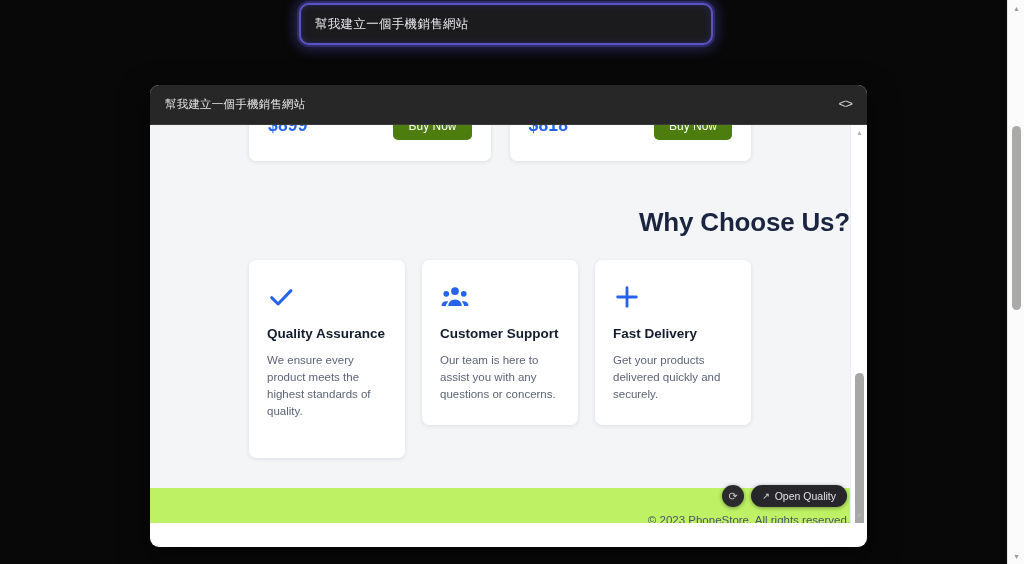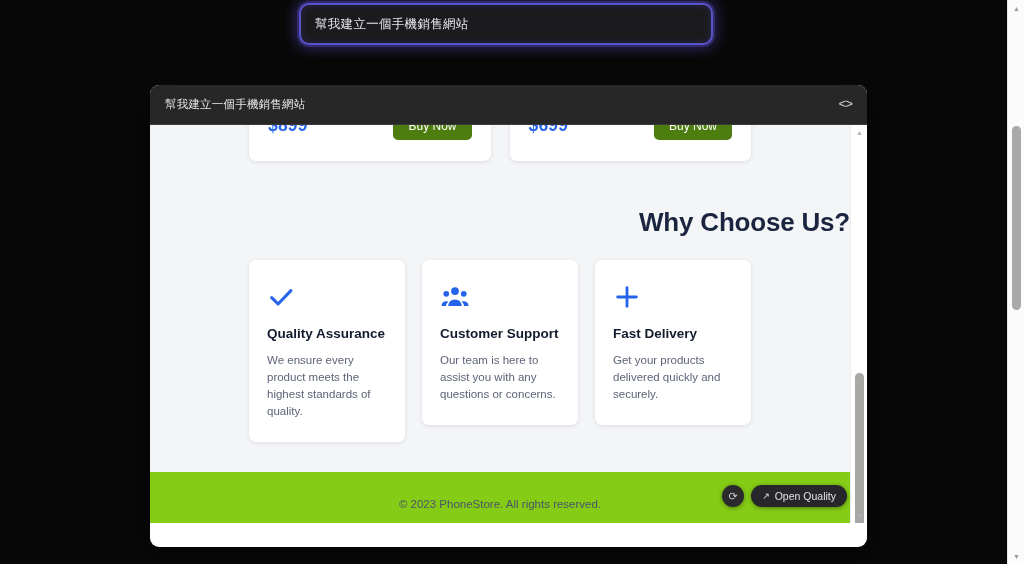--- a/index.html
+++ b/index.html
@@ -155,21 +155,21 @@
     padding: 0 99px;
     align-items: flex-start;
   }
   .feature-card {
     flex: 1;
     background: #ffffff;
     border-radius: 7px;
     box-shadow: 0 1px 4px rgba(16,24,40,0.10);
     padding: 21px 18px 22px 18px;
   }
-  .feature-card.tall { padding-bottom: 22px; }
+  .feature-card.tall { padding-bottom: 38px; }
 
   .feature-icon {
     color: #2563eb;
     height: 32px;
     display: flex;
     align-items: center;
     margin-bottom: 13px;
   }
   .feature-title {
     color: #131b2e;
@@ -179,22 +179,22 @@
   }
   .feature-desc {
     color: #5d6478;
     font-size: 11.5px;
     line-height: 1.48;
     max-width: 118px;
   }
 
   
   .site-footer {
-    background: #84cc16;
-    text-align: center;
+    background: #bef264;
+    text-align: right;
     padding: 22px 0 24px 0;
   }
   .footer-text {
     color: #4c5468;
     font-size: 11.5px;
   }
 
   
   .inner-scrollbar {
     position: absolute;
@@ -303,21 +303,21 @@
         <div class="section-light">
 
           <div class="products-row">
 
             <div class="product-card">
               <span class="price">$899</span>
               <button class="buy-btn">Buy Now</button>
             </div>
 
             <div class="product-card">
-              <span class="price">$699</span>
+              <span class="price">$818</span>
               <button class="buy-btn">Buy Now</button>
             </div>
 
           </div>
 
           <h2 class="why-title">Why Choose Us?</h2>
 
           <div class="feature-row">
 
             <div class="feature-card tall">

